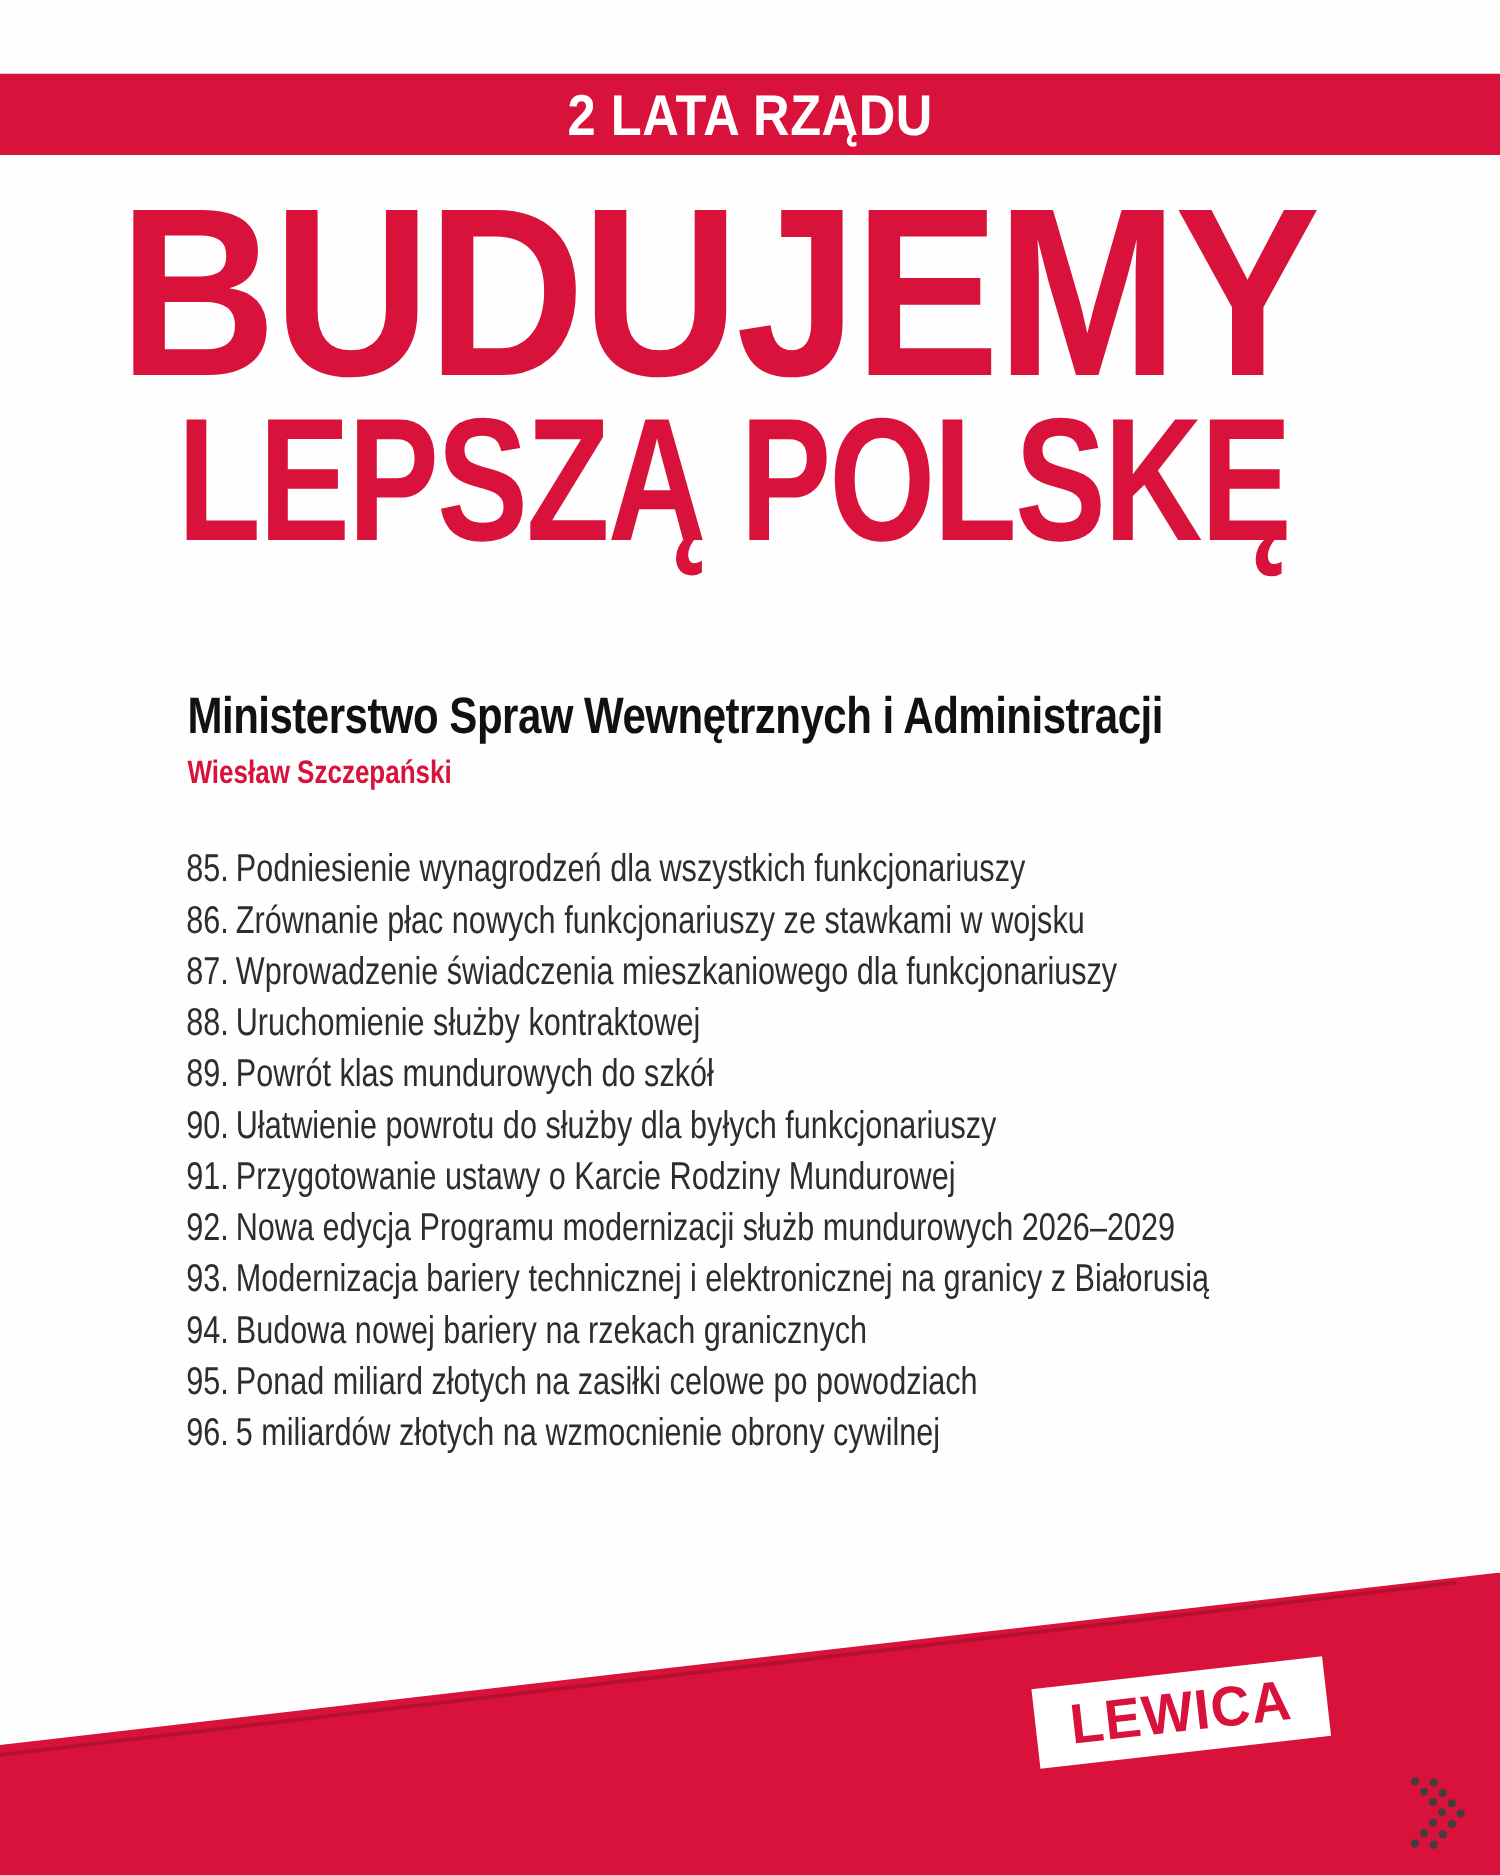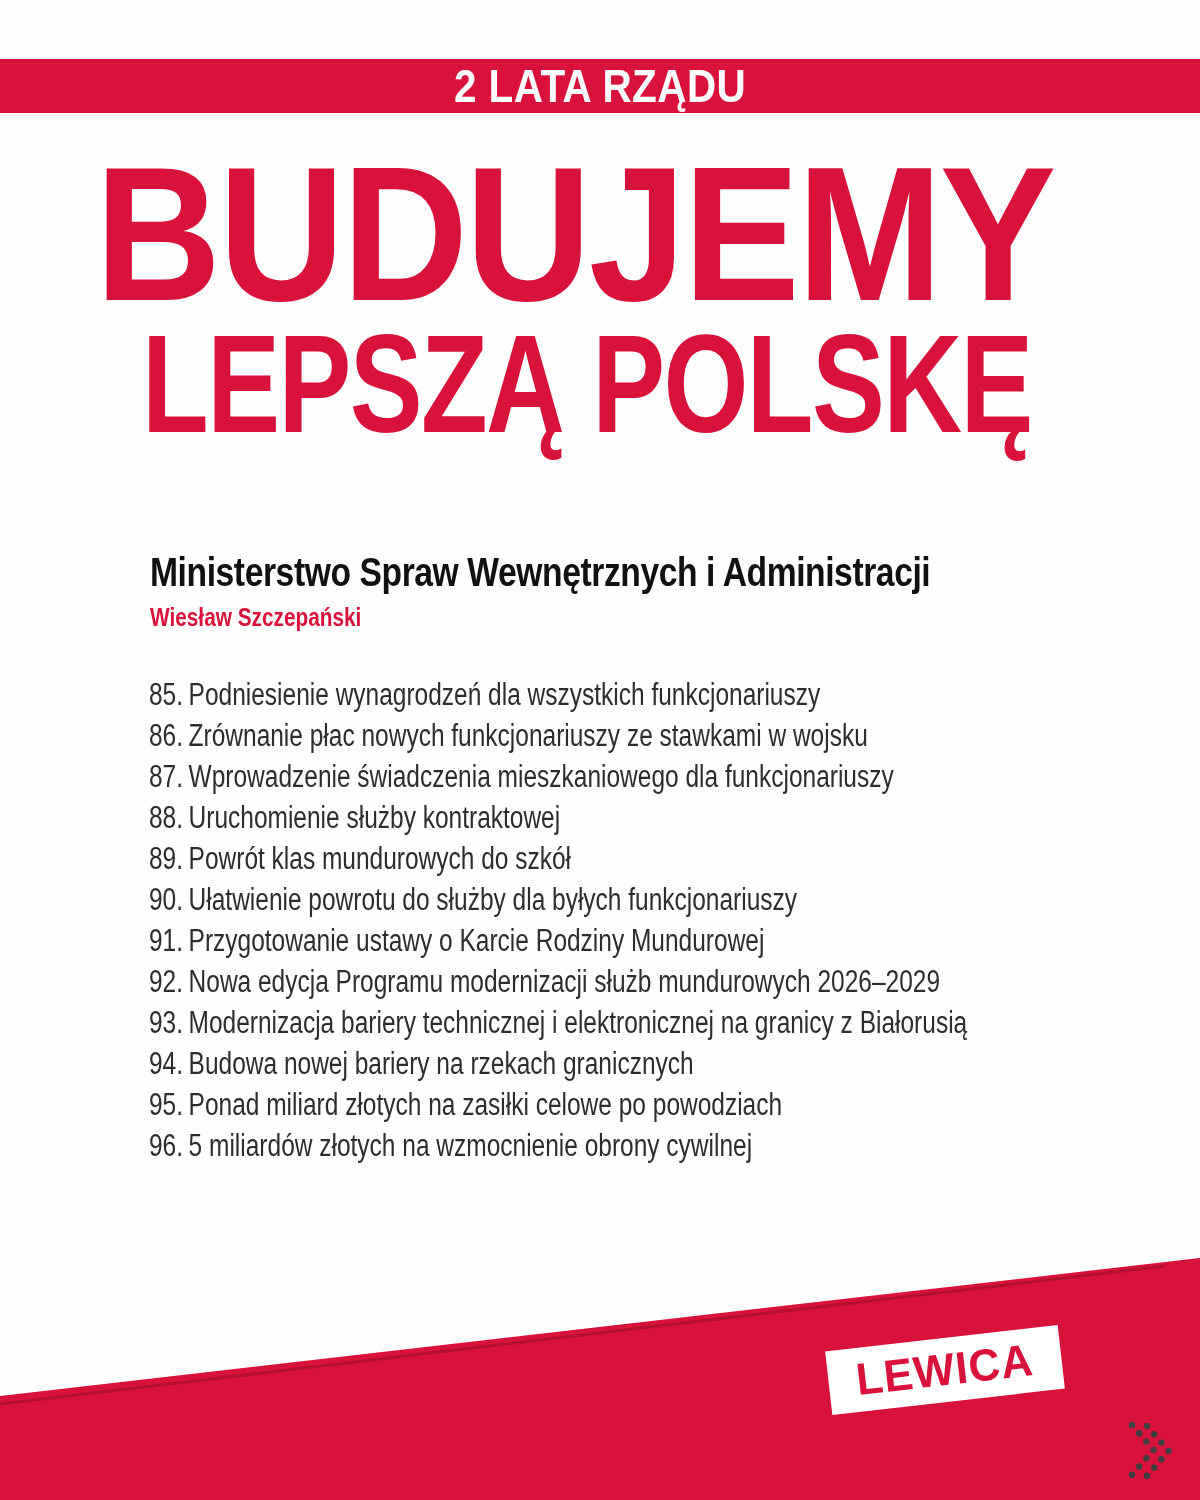--- a/index.html
+++ b/index.html
@@ -7,21 +7,21 @@
     width: 1200px; height: 1500px;
     background: #FEFEFE;
     position: relative;
     overflow: hidden;
     font-family: "Liberation Sans", sans-serif;
   }
 
   
   .top-banner {
     position: absolute; left: 0; top: 59px;
-    width: 1200px; height: 54px;
+    width: 1200px; height: 65px;
     background: #D8123A;
     display: flex; align-items: center; justify-content: center;
   }
   .top-banner .label {
     color: #ffffff;
     font-size: 46px; font-weight: 700;
     letter-spacing: 0.5px;
     transform: scaleX(0.88);
     white-space: nowrap;
   }

